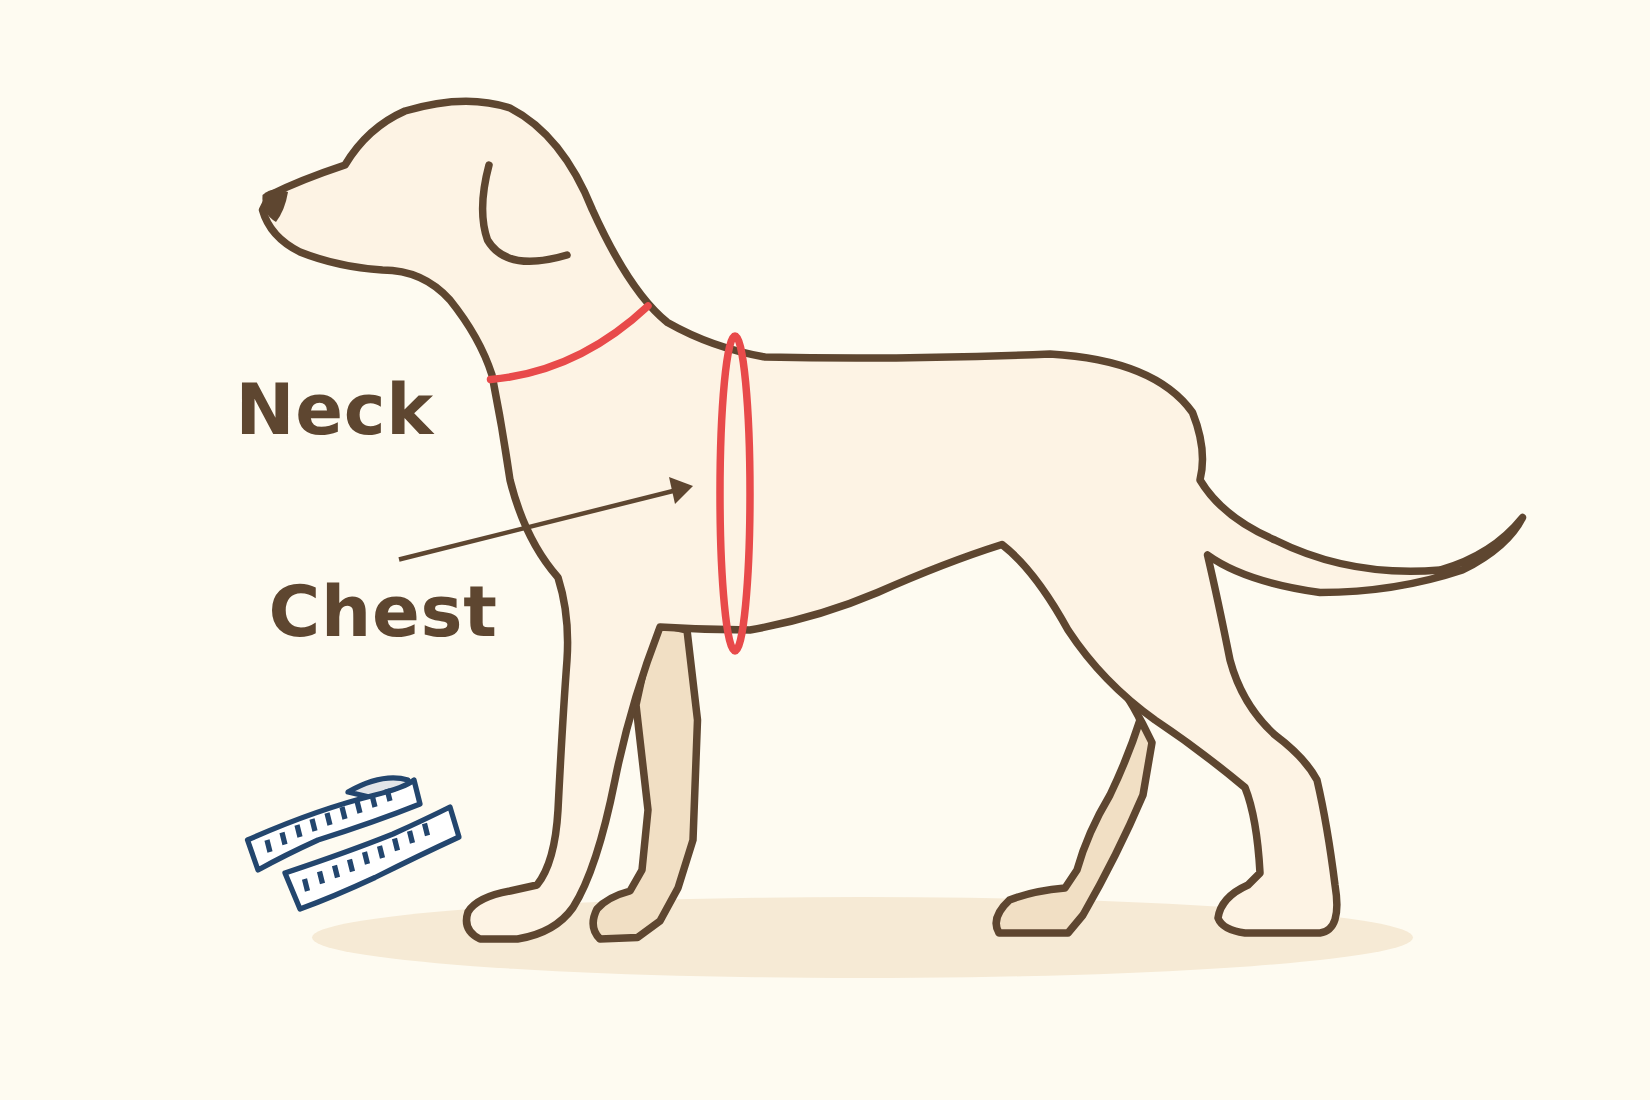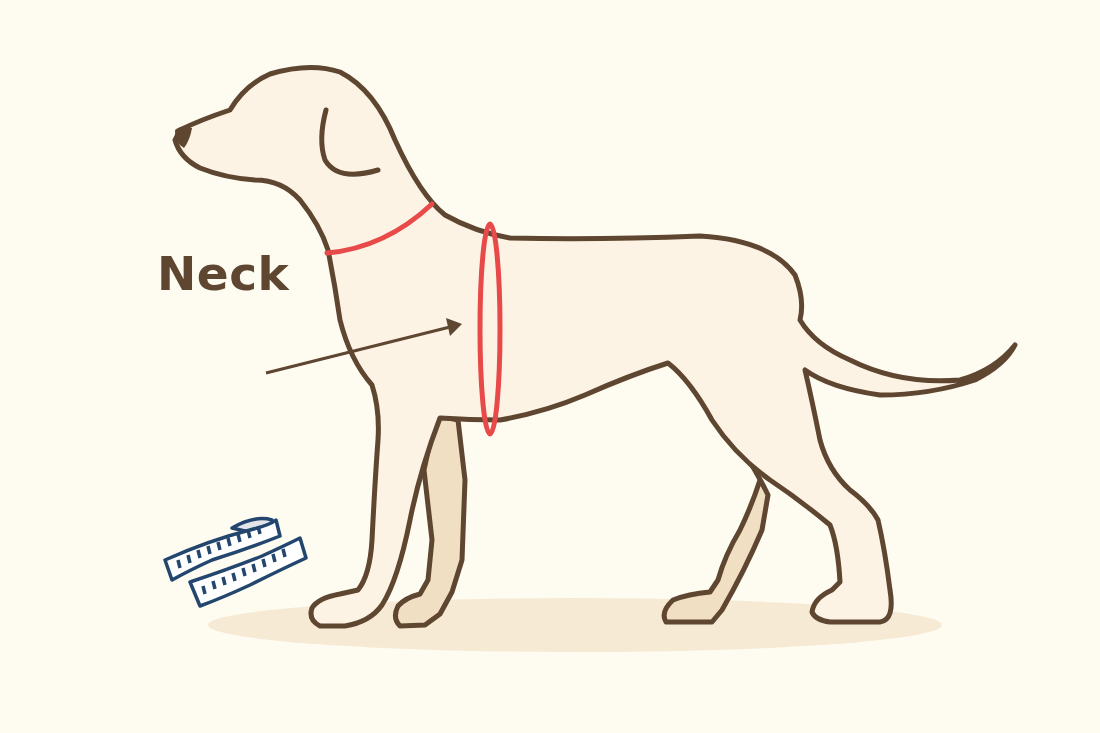--- a/index.html
+++ b/index.html
@@ -96,13 +96,14 @@
     <g fill="none" stroke="#23466e" stroke-width="3.5" stroke-linejoin="round">
       <path d="M232 528 Q255 515 272 520 Q275 530 262 535 Z" fill="#e3e5e8"></path>
       <path d="M165 560 Q210 540 250 530 Q270 525 276 520 L280 536 Q250 548 212 560 Q190 570 172 580 Z" fill="#ffffff"></path>
       <path d="M190 582 Q232 568 262 556 Q284 546 300 538 L306 558 Q280 570 250 585 Q222 598 200 606 Z" fill="#ffffff"></path>
       <path d="M180 568 l-2 -8 M190 563 l-2 -8 M200 558 l-2 -8 M210 554 l-2 -8 M220 550 l-2 -8 M230 546 l-2 -8 M240 542 l-2 -8 M250 538 l-2 -8 M260 534 l-2 -8"></path>
       <path d="M205 594 l-2 -8 M215 589 l-2 -8 M225 585 l-2 -8 M235 581 l-2 -8 M245 576 l-2 -8 M255 572 l-2 -8 M265 567 l-2 -8 M275 562 l-2 -8 M285 557 l-2 -8"></path>
     </g>
   </svg>
 
   <div class="label label-neck">Neck</div>
+  <div class="label label-chest">Chest</div>
 </div>
 
 </body></html>

